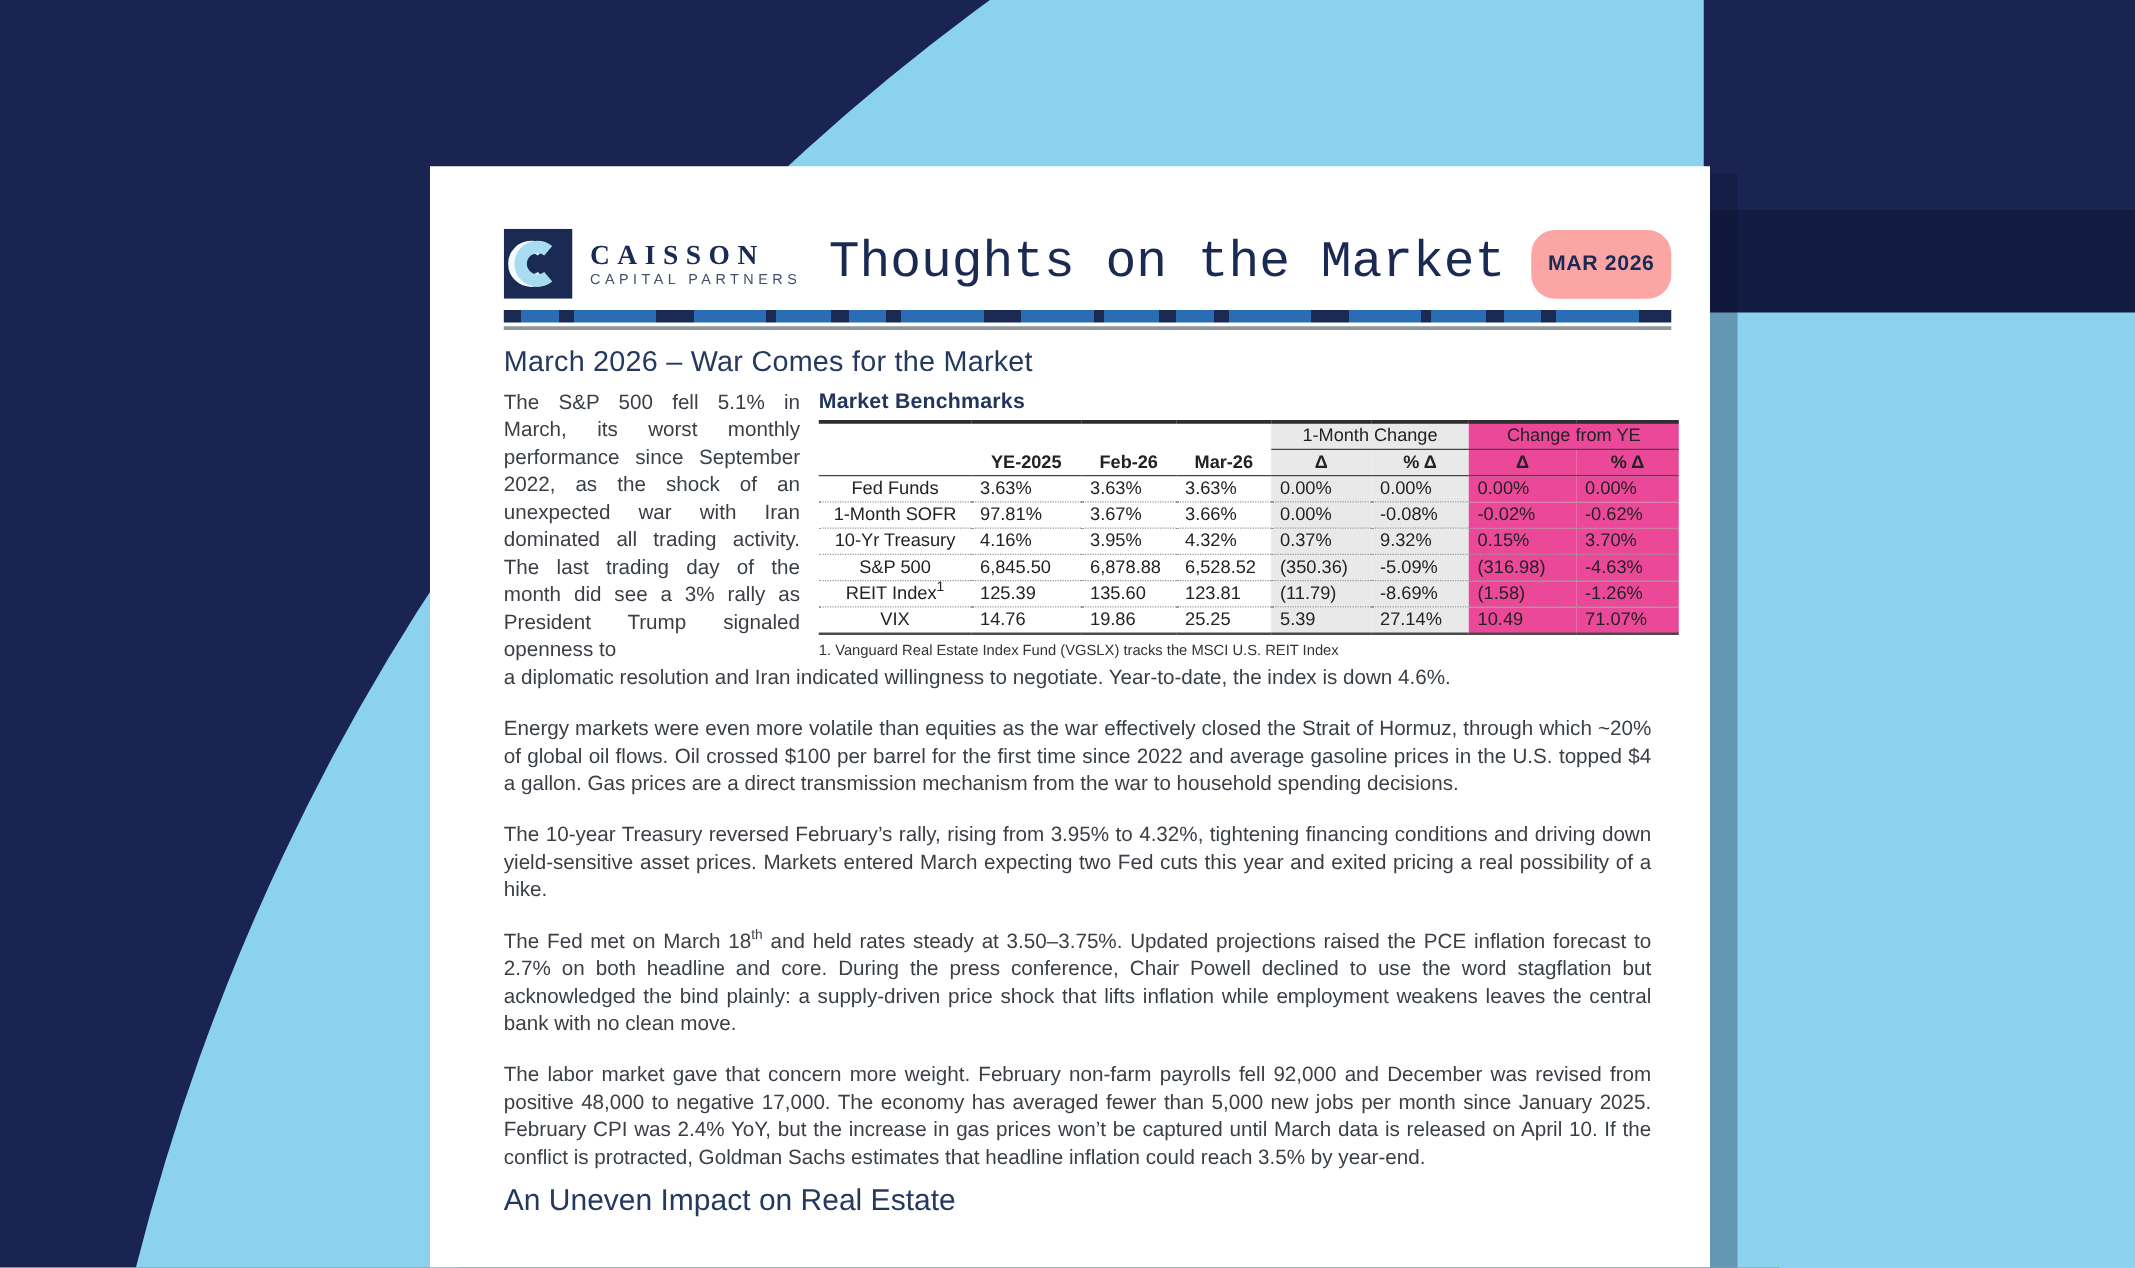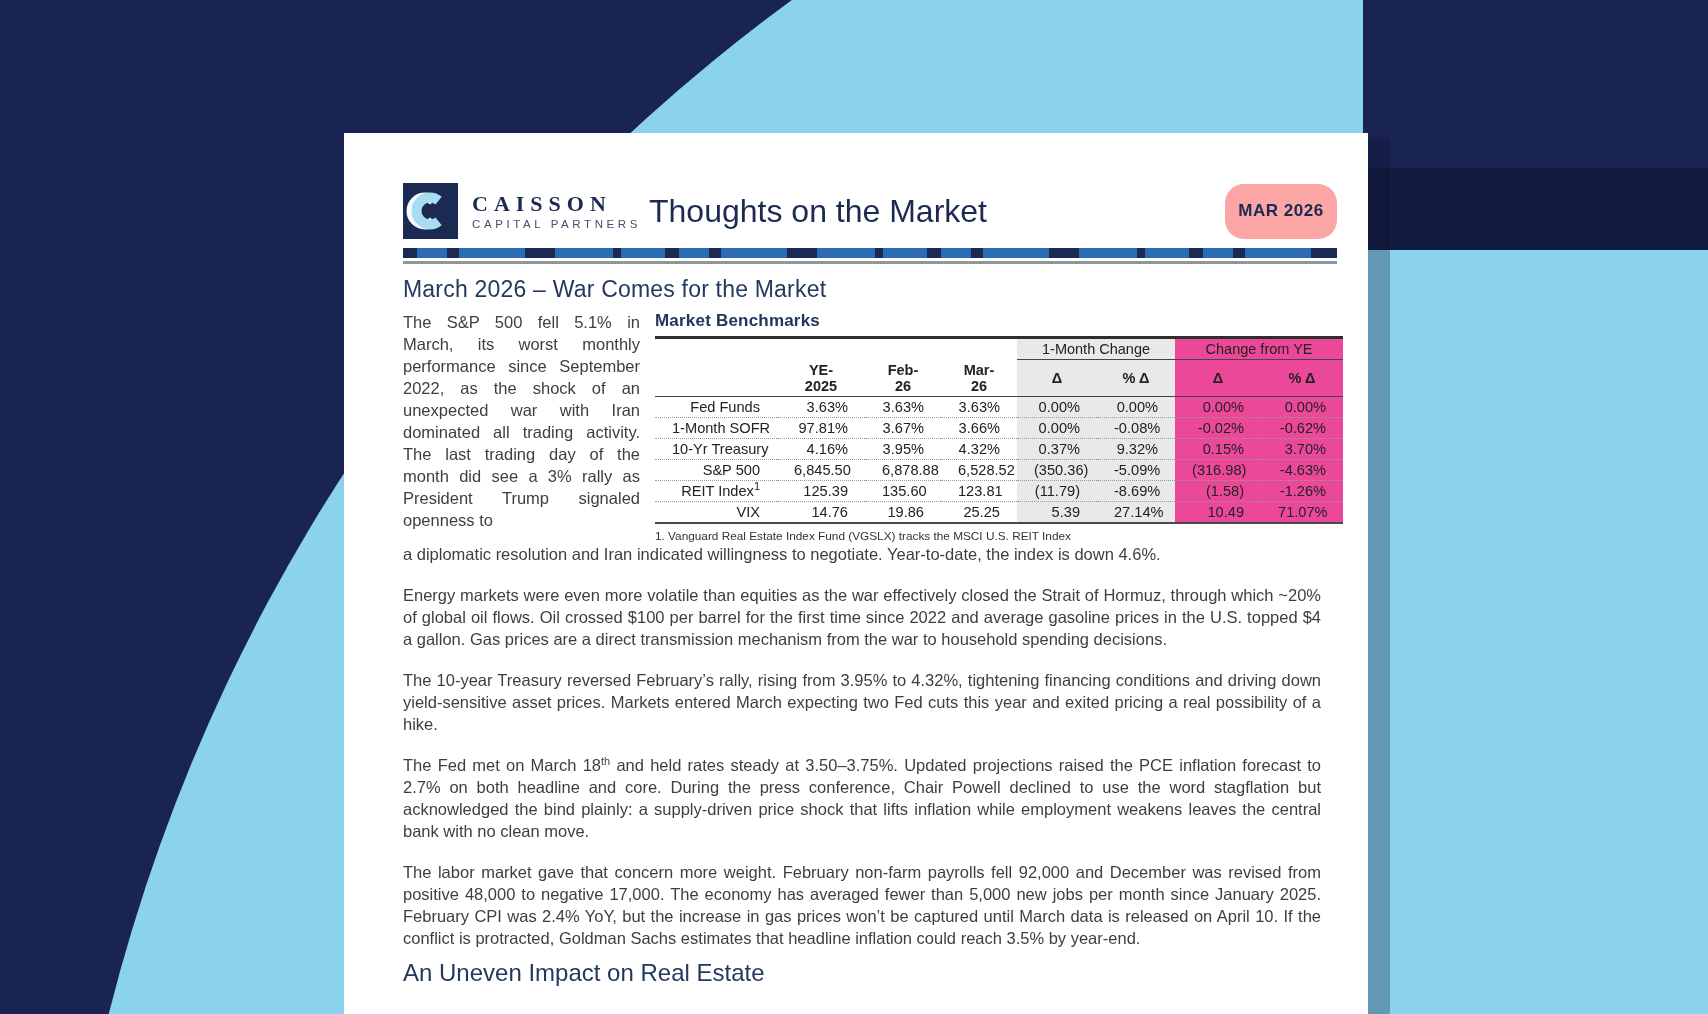--- a/index.html
+++ b/index.html
@@ -31,22 +31,22 @@
   .logo{width:55px;height:56px;flex:0 0 auto;}
   .wordmark{margin-left:14px;line-height:1.05;}
   .brand{
     font-family:"Liberation Serif",serif;font-weight:bold;color:#1b2a52;
     font-size:22px;letter-spacing:6px;
   }
   .brand-sub{
     color:#44506a;font-size:11.5px;letter-spacing:3.6px;margin-top:2px;
   }
   .doc-title{
-    font-family:Liberation Sans, sans-serif;color:#1b2a52;
-    font-size:32px;margin-left:8px;white-space:nowrap;letter-spacing:0px;
+    font-family:Liberation Mono, monospace;color:#1b2a52;
+    font-size:41px;margin-left:22px;white-space:nowrap;letter-spacing:0px;
   }
   .badge{
     margin-left:auto;background:#fca5a5;color:#1b2a52;border-radius:19px;
     width:112px;height:55px;display:flex;align-items:center;justify-content:center;
     font-weight:bold;font-size:17px;letter-spacing:0.5px;flex:0 0 auto;
   }
   
   .bar{
     margin-top:9px;height:10px;
     background:repeating-linear-gradient(90deg,
@@ -71,25 +71,25 @@
   sup{font-size:11px;line-height:0;}
   
   .table-title{
     font-size:17px;font-weight:bold;color:#22355c;margin:0 0 5px 0;letter-spacing:0.2px;
   }
   table.bench{
     width:100%;border-collapse:collapse;table-layout:fixed;
     border-top:3px solid #2e2e2e;border-bottom:2px solid #4a4a4a;
     font-size:14.6px;color:#222;
   }
-  table.bench th,table.bench td{padding:2px 17px;font-weight:normal;}
+  table.bench th,table.bench td{padding:2px 7px;font-weight:normal;}
   .grp{font-weight:bold;text-align:center;border-bottom:1.5px solid #444;font-size:14.5px;}
   tr.colh th{font-weight:bold;text-align:center;border-bottom:1.5px solid #444;font-size:14.5px;}
-  tbody td{border-bottom:1px dotted #9a9a9a;text-align:right;white-space:nowrap;}
-  tbody td.lbl{text-align:right;}
+  tbody td{border-bottom:1px dotted #9a9a9a;white-space:nowrap;}
+  tbody td.lbl{text-align:center;}
   tbody tr:last-child td{border-bottom:none;}
   .g{background:#e9e9e9;}
   .gn{background:#ec4899;}
   .footnote{font-size:11.8px;color:#333;margin-top:5px;}
 </style>
 </head>
 <body>
 
 <div class="bg-circle"></div>
 <div class="bg-top-right"></div>

